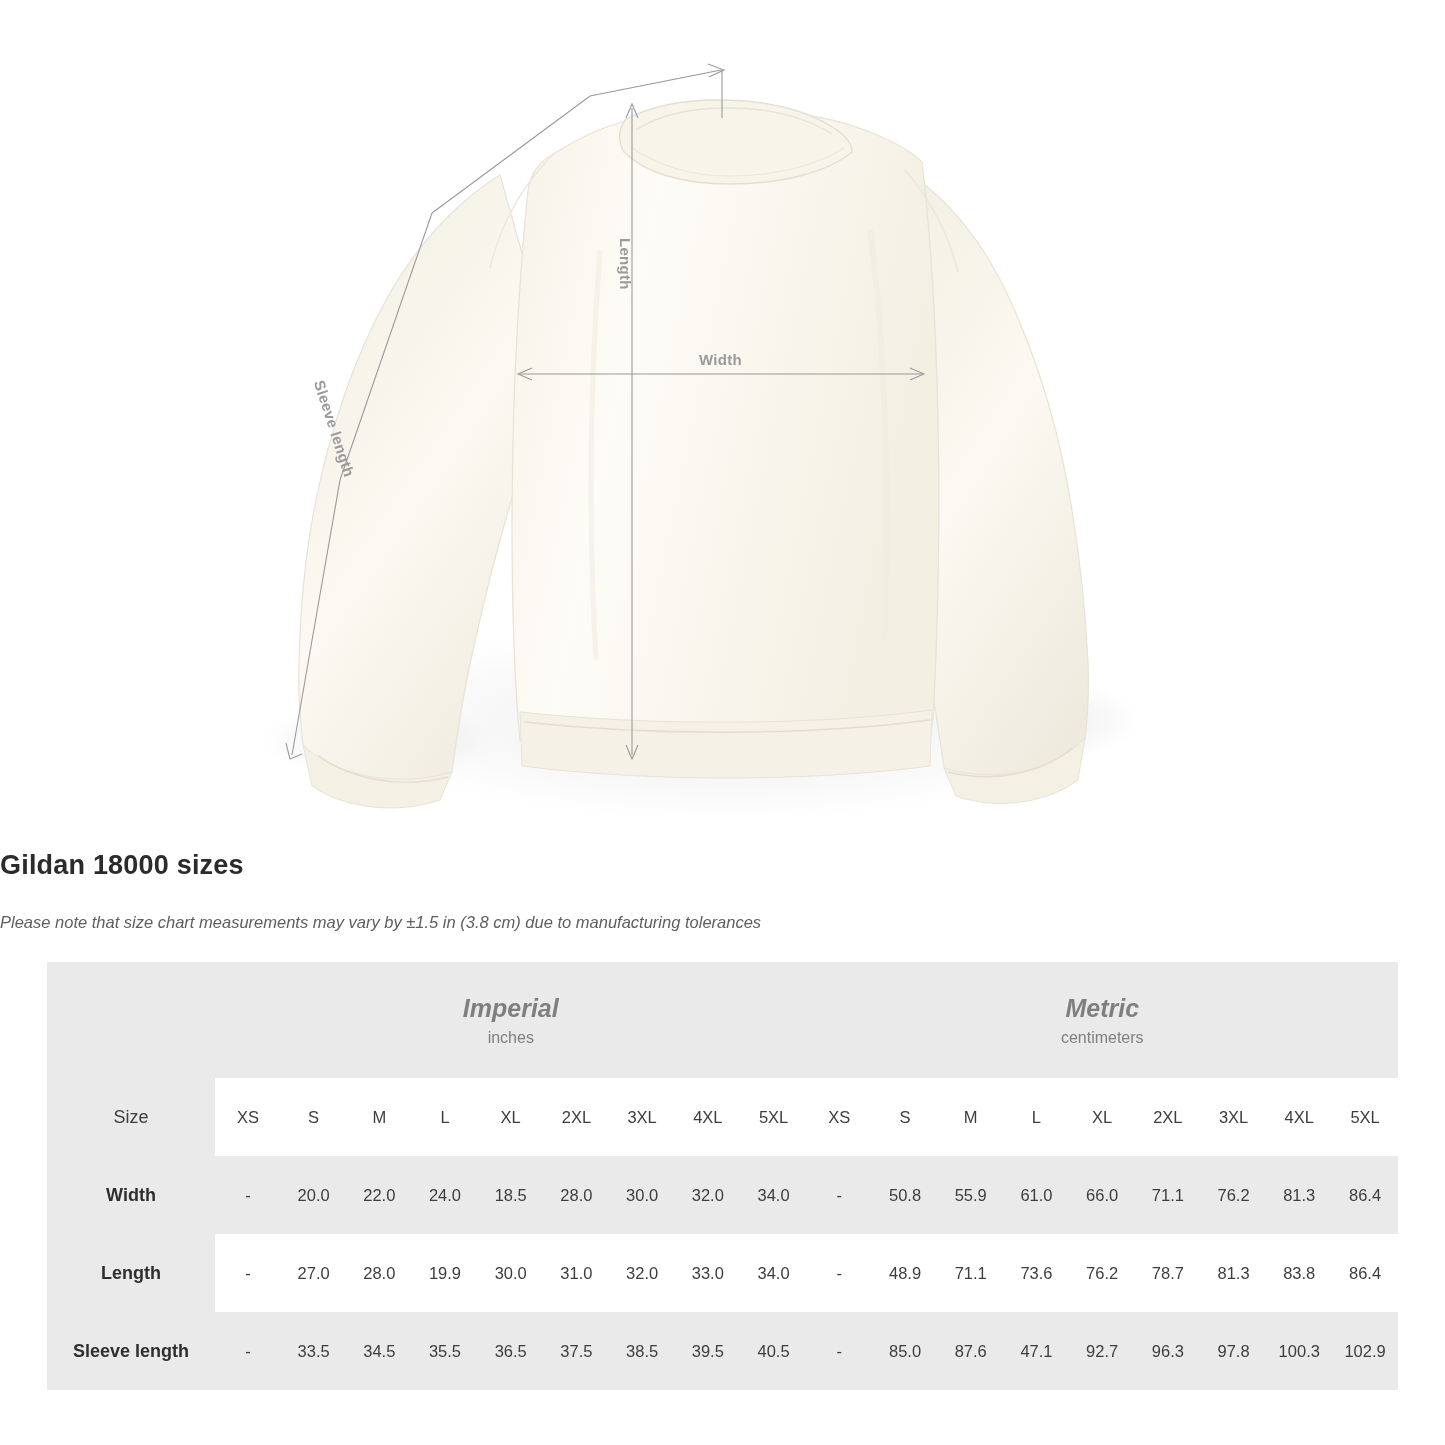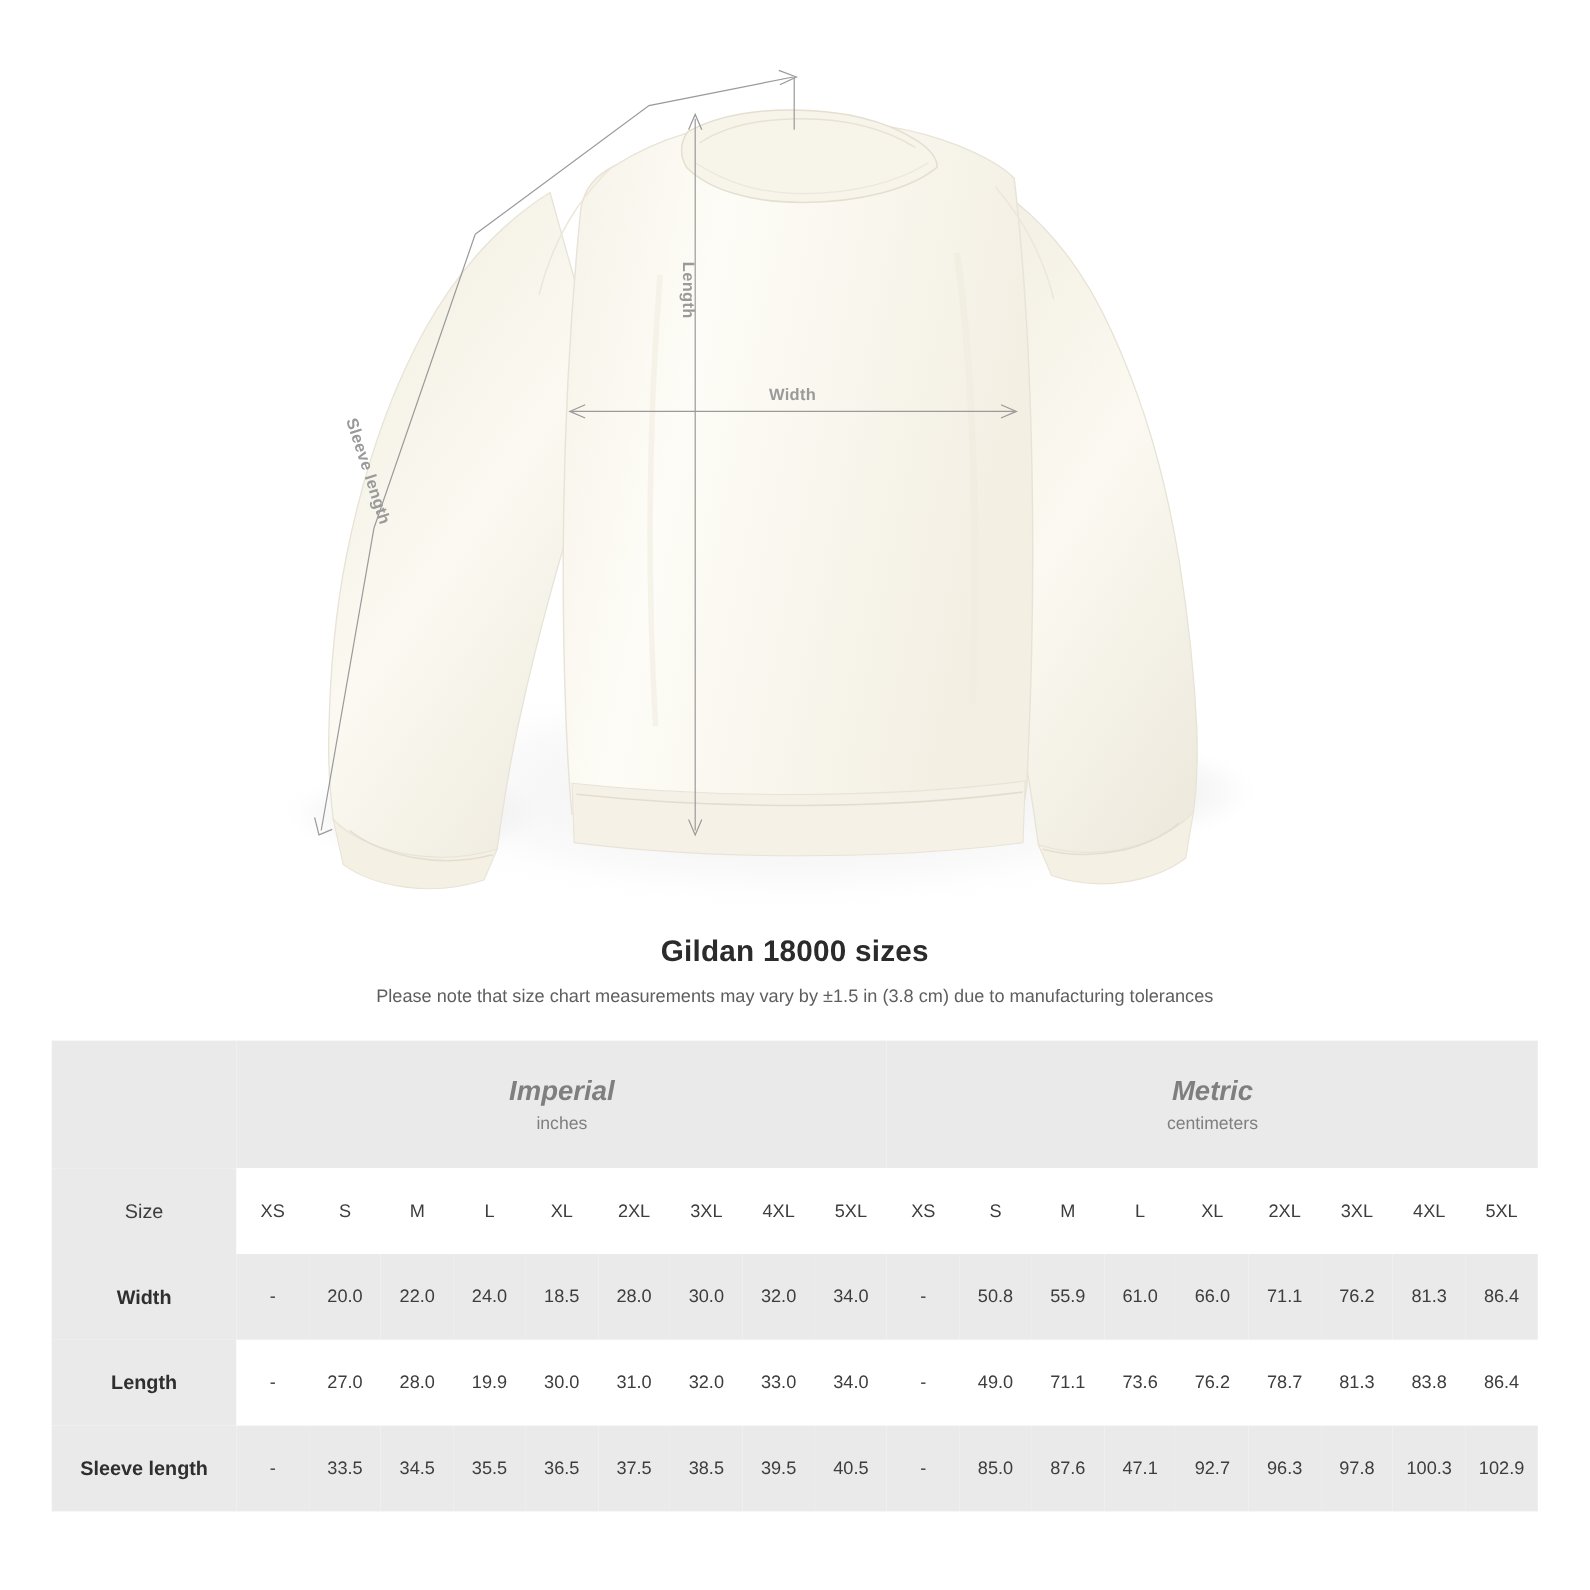--- a/index.html
+++ b/index.html
@@ -52,34 +52,34 @@
   }
   .dim-label.sleeve {
     left: 327px;
     top: 378px;
     transform: rotate(72deg);
     transform-origin: left top;
   }
 
   
   .title-block {
-    text-align: center;
     margin-top: 10px;
   }
   .chart-title {
     font-size: 27px;
     font-weight: bold;
     color: #2b2b2b;
     margin: 0;
     letter-spacing: .2px;
   }
   .chart-note {
     font-size: 16.5px;
+    font-style: italic;
     color: #5e5e5e;
-    margin-top: 16px;
+    margin-top: 32px;
   }
 
   
   .table-wrap {
     margin: 30px 47px 0 47px;
   }
   table.size-table {
     border-collapse: collapse;
     width: 1351px;
     table-layout: fixed;
@@ -320,21 +320,21 @@
           <td>-</td>
           <td>27.0</td>
           <td>28.0</td>
           <td>19.9</td>
           <td>30.0</td>
           <td>31.0</td>
           <td>32.0</td>
           <td>33.0</td>
           <td>34.0</td>
           <td>-</td>
-          <td>49.0</td>
+          <td>48.9</td>
           <td>71.1</td>
           <td>73.6</td>
           <td>76.2</td>
           <td>78.7</td>
           <td>81.3</td>
           <td>83.8</td>
           <td>86.4</td>
         </tr>
 
         <tr class="data-row odd">

